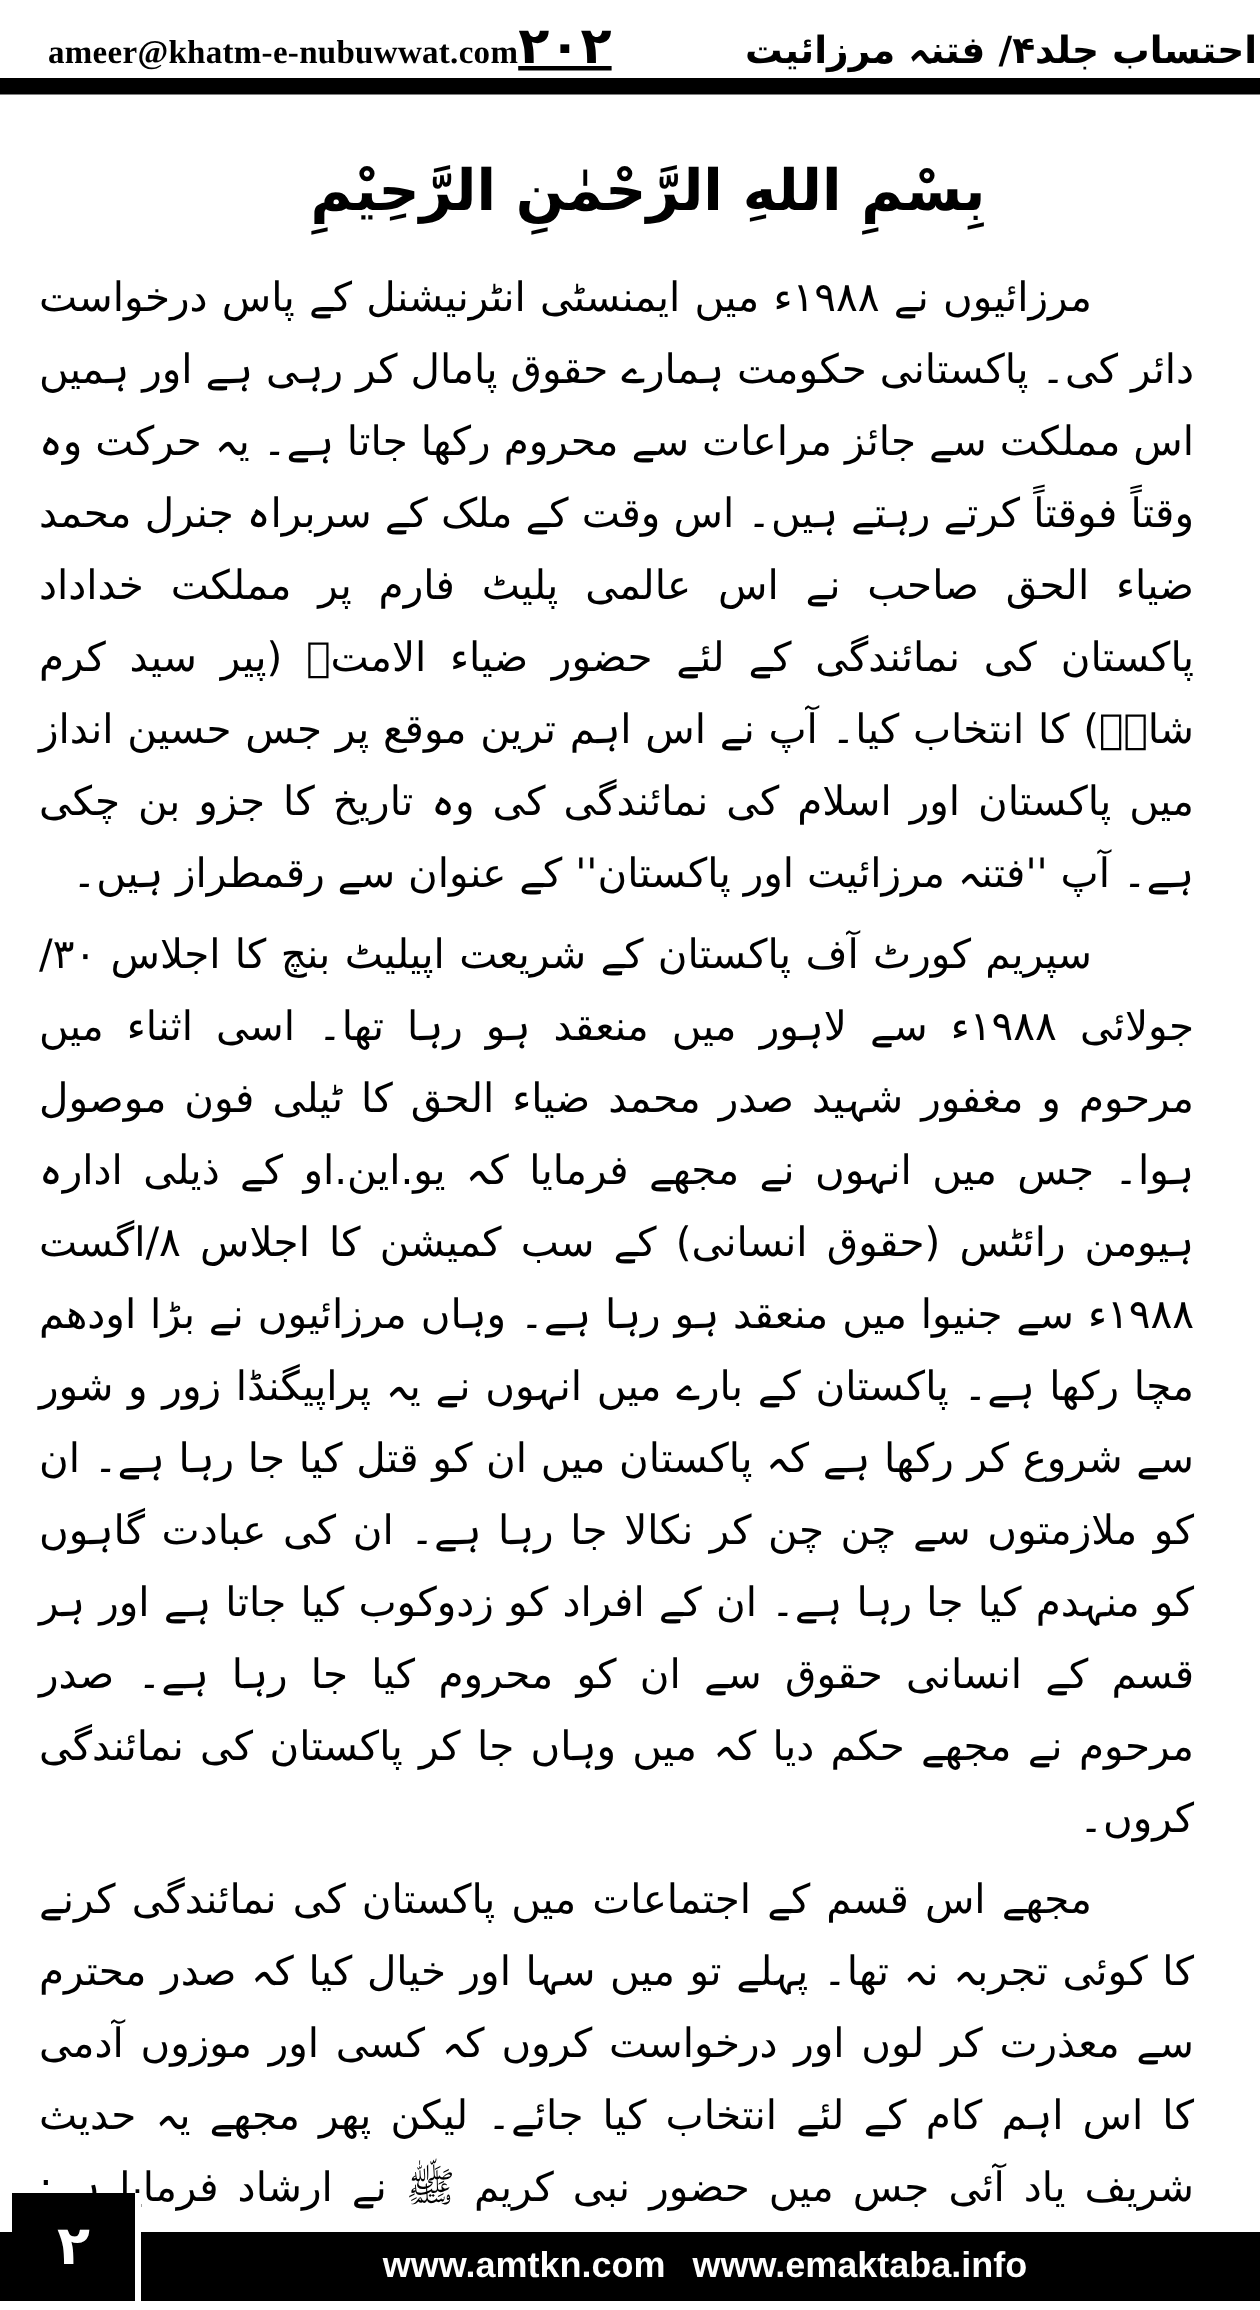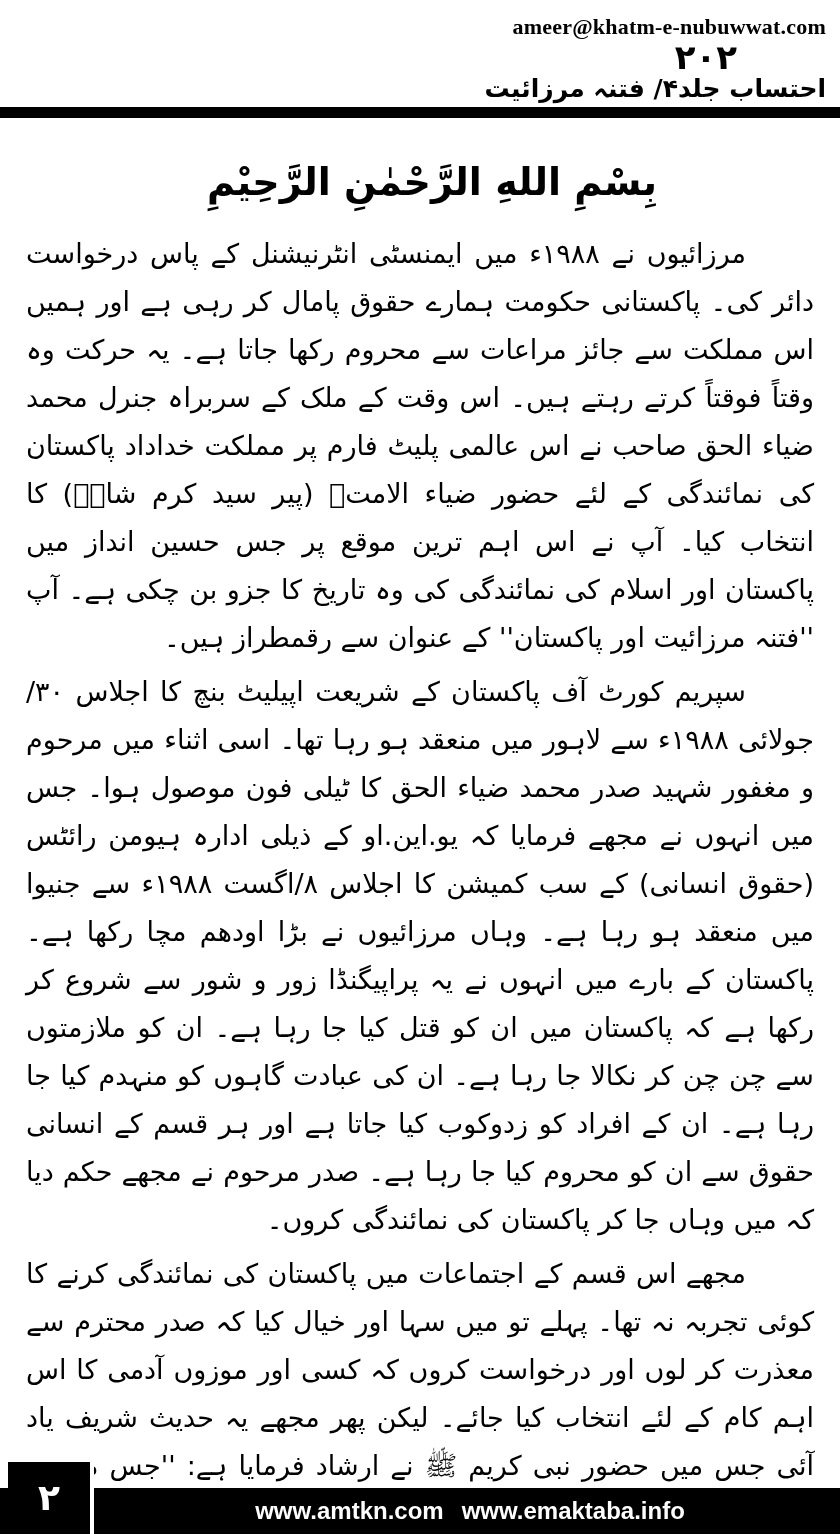--- a/index.html
+++ b/index.html
@@ -11,37 +11,37 @@
     color: #000;
     position: relative;
     overflow: hidden;
   }
   .page { width: 840px; height: 1540px; position: relative; background: #fff; }
 
   
   .header {
     display: flex;
     align-items: flex-end;
-    justify-content: center;
-    padding: 14px 14px 4px 14px;
-    flex-direction: column;
+    justify-content: space-between;
+    padding: 14px 14px 4px 32px;
   }
   .header-email {
     font-family: "Liberation Serif", serif;
     font-weight: bold;
     font-size: 22px;
     letter-spacing: 0.2px;
     white-space: nowrap;
   }
   .header-pagenum {
     font-size: 34px;
     font-weight: bold;
     direction: rtl;
     margin-right: 89px;
     line-height: 1;
+    text-decoration: underline;
   }
   .header-title {
     direction: rtl;
     font-size: 25px;
     font-weight: bold;
     white-space: nowrap;
   }
   .header-rule {
     height: 11px;
     background: #000;
@@ -64,21 +64,21 @@
 
   
   .body-text {
     direction: rtl;
     padding: 0 26px;
     text-align: justify;
     font-size: 27px;
     line-height: 48px;
   }
   .body-text p {
-    margin: 0 0 6px 0;
+    margin: 0 18px 6px 0;
     text-indent: 68px;
   }
 
   
   .footer {
     position: absolute;
     left: 0; right: 0; bottom: 0;
     height: 78px;
   }
   .footer-bar {

